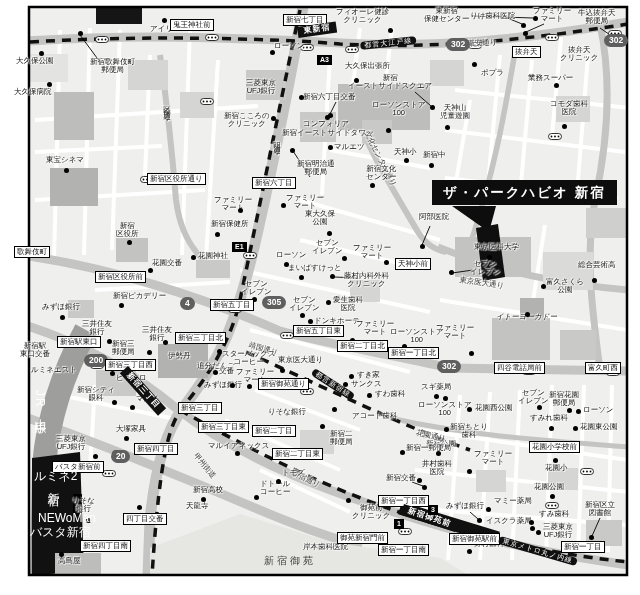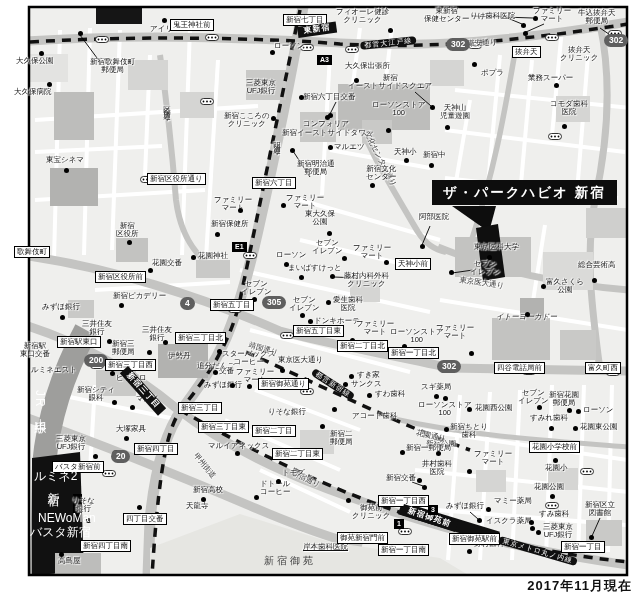--- a/index.html
+++ b/index.html
@@ -377,21 +377,21 @@
         <div class="lb poi" style="left: 474px; top: 450px;">ファミリー
 マート</div>
         <div class="lb poi" style="left: 386px; top: 474px;">新宿交番</div>
         <div class="lb poi" style="left: 352px; top: 504px;">御苑前
 クリニック</div>
         <div class="lb b" style="left: 378px; top: 495px;">新宿一丁目西</div>
         <div class="lb s" style="left: 404px; top: 504px; transform: rotate(18deg);">新宿御苑前</div>
         <div class="lb e" style="left: 394px; top: 519px;">1</div>
         <div class="lb e" style="left: 428px; top: 505px;">3</div>
         <div class="lb b" style="left: 337px; top: 532px;">御苑新宿門前</div>
-        <div class="lb poi" style="left: 303px; top: 543px; text-decoration: underline;">岸本歯科医院</div>
+        <div class="lb poi" style="left: 303px; top: 543px;">岸本歯科医院</div>
         <div class="lb a" style="left: 264px; top: 555px;">新宿御苑</div>
         <div class="lb b" style="left: 378px; top: 544px;">新宿一丁目南</div>
         <div class="lb b" style="left: 449px; top: 533px;">新宿御苑駅前</div>
         <div class="lb poi" style="left: 446px; top: 502px;">みずほ銀行</div>
         <div class="lb poi" style="left: 494px; top: 497px;">マミー薬局</div>
         <div class="lb poi" style="left: 486px; top: 517px;">イスクラ薬局</div>
         <div class="lb poi" style="left: 539px; top: 510px;">すみ歯科</div>
         <div class="lb poi" style="left: 543px; top: 523px;">三菱東京
 UFJ銀行</div>
         <div class="lb rl" style="left: 500px; top: 536px; transform: rotate(16deg);">東京メトロ丸ノ内線</div>
@@ -530,14 +530,13 @@
         <span class="dot" style="left: 537px; top: 405px;"></span>
         <span class="dot" style="left: 567px; top: 408px;"></span>
         <span class="dot" style="left: 576px; top: 409px;"></span>
         <span class="dot" style="left: 59px; top: 552px;"></span>
         <span class="dot" style="left: 137px; top: 505px;"></span>
         <span class="dot" style="left: 201px; top: 497px;"></span>
         <span class="dot" style="left: 86px; top: 518px;"></span>
       </div>
   </div>
 
-  <div class="footer">2017年11月現在</div>
 </div>
 
 </body></html>

